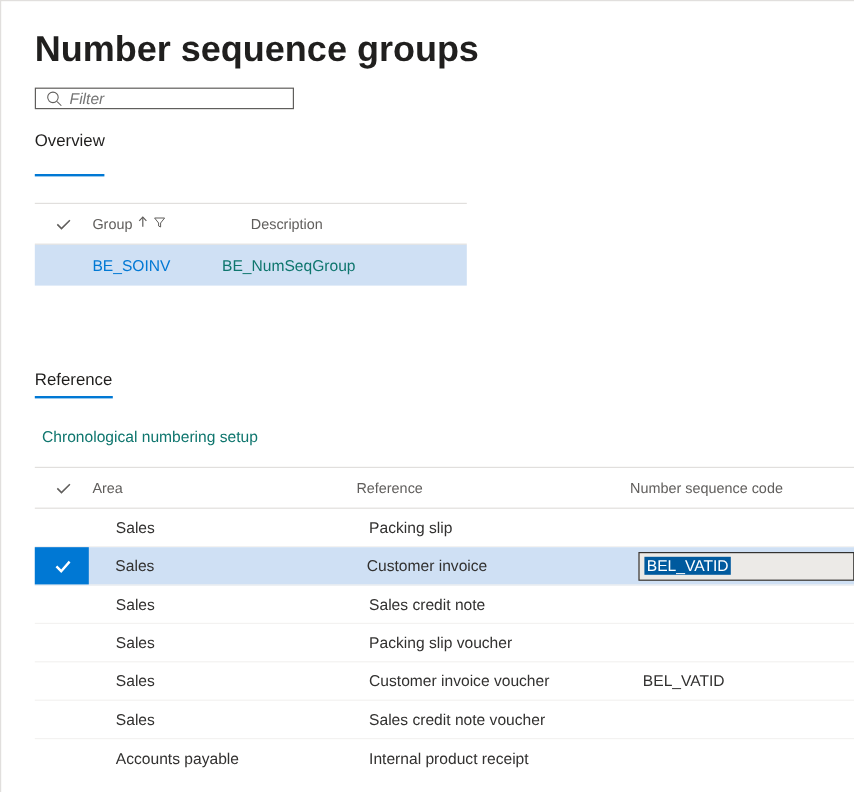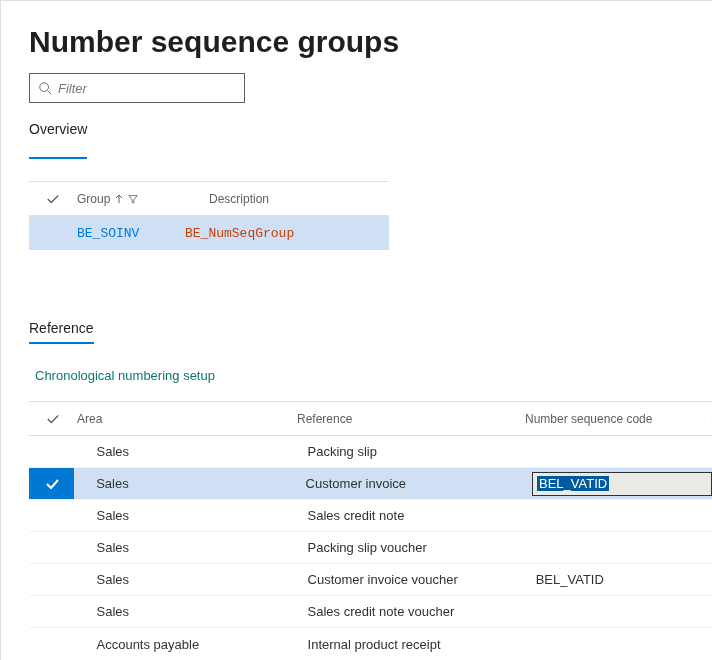--- a/index.html
+++ b/index.html
@@ -16,21 +16,21 @@
     }
     .container { padding: 24px 0 0 28px; }
     h1 {
       font-size: 30px;
       font-weight: 600;
       color: #201f1e;
       margin-bottom: 14px;
     }
     .filter-box {
       width: 216px;
-      height: 30px;
+      height: 18px;
       border: 1px solid #605e5c;
       display: flex;
       align-items: center;
       padding: 0 8px;
       margin-bottom: 18px;
     }
     .filter-box svg { flex-shrink: 0; margin-right: 6px; }
     .filter-box input {
       border: none;
       outline: none;
@@ -53,32 +53,32 @@
     .grid { border-top: 1px solid #e1dfdd; }
     .grid-header {
       display: flex;
       align-items: center;
       height: 34px;
       border-bottom: 1px solid #e1dfdd;
       font-size: 12px;
       color: #605e5c;
     }
     .hdr-check { width: 48px; display:flex; align-items:center; justify-content:center; }
-    .hdr-group { width: 108px; display:flex; align-items:center; gap:4px; }
+    .hdr-group { width: 108px; display:flex; gap:4px; }
     .hdr-desc  { flex: 1; margin-left: 24px; }
     .grid-row {
       display: flex;
       align-items: center;
       height: 34px;
       font-size: 13px;
     }
-    .grid-row.selected { background: #cfe0f4; font-family: Liberation Mono, monospace; }
+    .grid-row.selected { background: #cfe0f4; }
     .cell-check { width: 48px; }
     .cell-group { width: 108px; color: #0078d4; }
-    .cell-desc  { flex: 1; color: #c2410c; }
+    .cell-desc  { flex: 1; color: #0f766e; }
     .overview-area { margin-bottom: 70px; width: 360px; }
 
     .reference-tab {
       display: inline-block;
       font-size: 14px;
       color: #201f1e;
       padding-bottom: 6px;
       border-bottom: 2px solid #0078d4;
       margin-bottom: 24px;
     }

